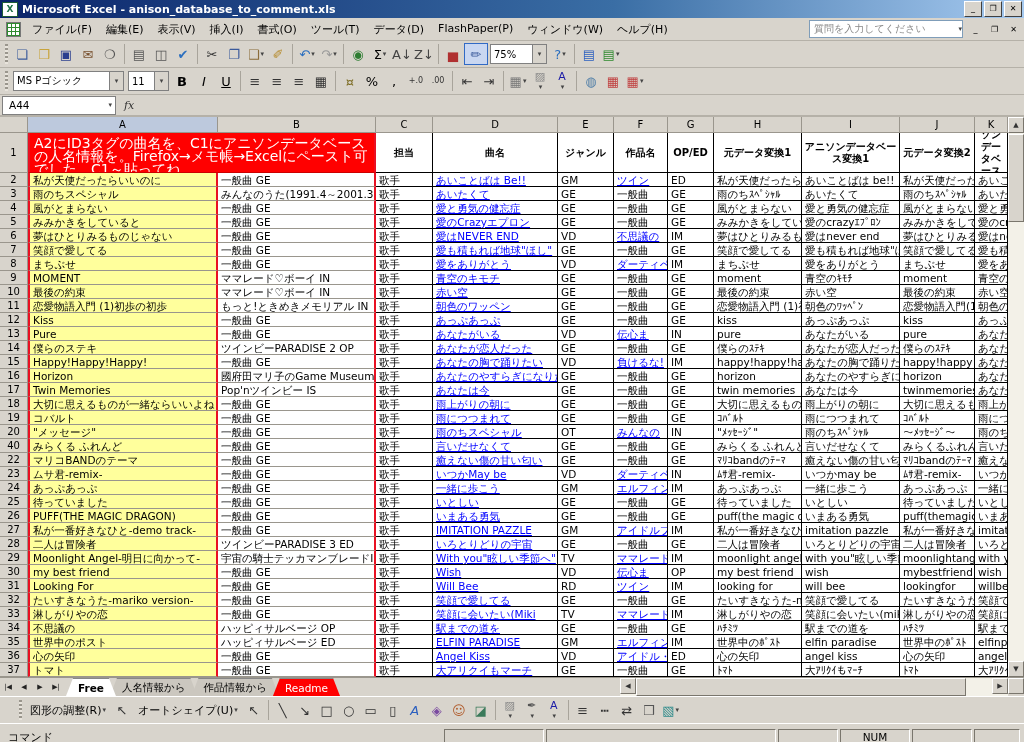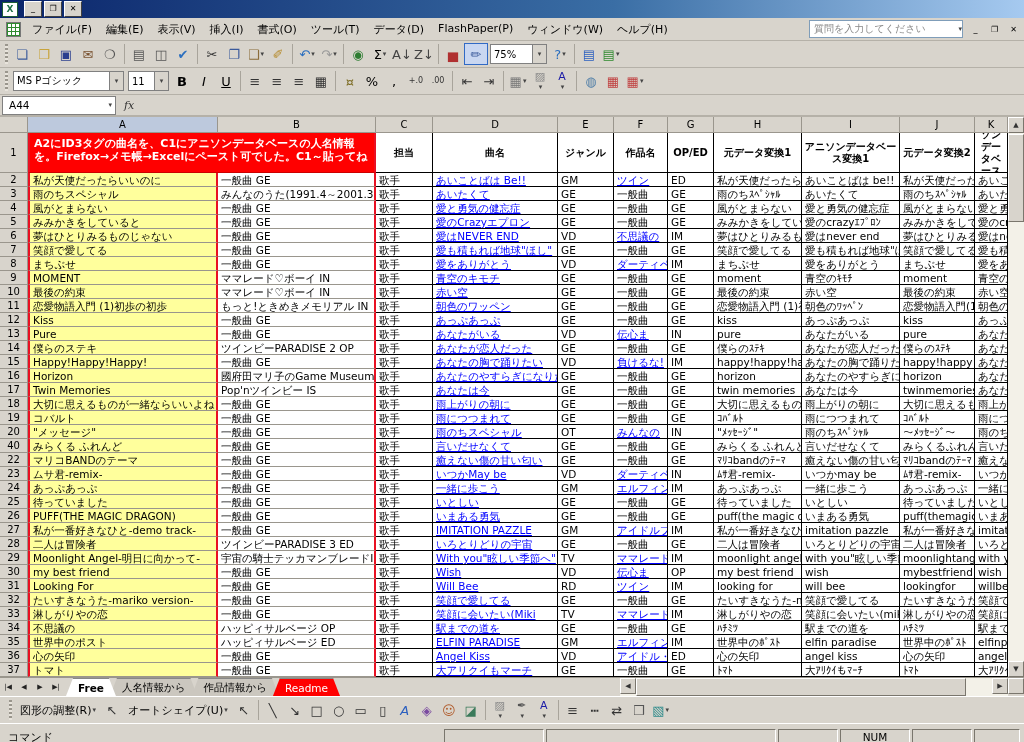--- a/index.html
+++ b/index.html
@@ -49,22 +49,22 @@
   #grid{display:grid;width:1008px;
     grid-template-columns:28px 190px 158px 57px 125px 56px 54px 46px 88px 98px 75px 33px;
     grid-template-rows:16px 40px repeat(36,14px);background:#fff;}
   .ch,.rh{background:#d8d4cc;display:flex;align-items:center;justify-content:center;
     font-size:10px;color:#000;border-right:1px solid #9a968d;border-bottom:1px solid #9a968d;overflow:hidden;box-sizing:border-box;}
   .ch-sel{background:#bdc9dd;}
   .c{box-sizing:border-box;overflow:hidden;white-space:nowrap;font-size:10.5px;line-height:12px;
     padding:1px 2px 0 3px;background:#fff;border-right:1px solid #000;border-bottom:1px solid #000;color:#000;}
   .ca{background:var(--cola,#ffff9c);border-left:2px solid #e81123;border-right:2px solid #e81123;border-bottom:1px solid #9a968d;}
   .cb{border-right:2px solid #e81123;border-bottom:1px solid #9a968d;}
-  .note{grid-column:2/4;box-sizing:border-box;background:var(--noteb,#ff0000);color:#fff;font-weight:bold;
-    font-size:11px;line-height:13px;padding:4px 2px 0 4px;border-left:2px solid #e81123;border-right:2px solid #e81123;
+  .note{grid-column:2/4;box-sizing:border-box;background:var(--noteb,#ff0000);color:#fff;font-weight:normal;
+    font-size:14px;line-height:13px;padding:4px 2px 0 4px;border-left:2px solid #e81123;border-right:2px solid #e81123;
     border-bottom:1px solid #c00;white-space:normal;overflow:hidden;}
   .hdr{box-sizing:border-box;background:#fff;font-weight:bold;font-size:10px;line-height:12px;display:flex;
     align-items:center;justify-content:center;text-align:center;border-right:1px solid #000;border-bottom:1px solid #000;
     white-space:normal;overflow:hidden;padding:0 1px;}
   .lnk{color:var(--link,#0000ff);text-decoration:underline;}
   
   .vscroll{width:16px;flex:0 0 16px;background:#f3f1e8;display:flex;flex-direction:column;position:relative;}
   .sbtn{width:16px;height:16px;background:#d8d4cc;border:1px solid;border-color:#fff #7a766d #7a766d #fff;
     display:flex;align-items:center;justify-content:center;font-size:7px;color:#333;box-sizing:border-box;}
   .vthumb{position:absolute;top:17px;left:0;width:16px;height:88px;background:#d8d4cc;border:1px solid;
@@ -74,37 +74,38 @@
   .tabbar{height:18px;flex:0 0 18px;background:#d8d4cc;display:flex;align-items:stretch;border-top:1px solid #9a968d;}
   .navbtn{width:16px;display:flex;align-items:center;justify-content:center;font-size:7px;color:#222;background:#d8d4cc;}
   .tab{display:flex;align-items:center;padding:0 12px;font-size:10.5px;background:#cbc7bf;color:#000;
     clip-path:polygon(7px 0,calc(100% - 7px) 0,100% 100%,0 100%);margin-left:-6px;border-top:1px solid #888;}
   .tab.active{background:#fff;font-weight:bold;z-index:2;}
   .tab.hl{background:var(--readme,#ff0000);color:#fff;}
   .hscroll{margin-left:auto;display:flex;align-items:stretch;width:388px;background:#f3f1e8;}
   .hthumb{width:330px;background:#d8d4cc;border:1px solid;border-color:#fff #7a766d #7a766d #fff;box-sizing:border-box;}
   .htrack{flex:1;}
   
-  .drawbar{height:26px;flex:0 0 26px;display:flex;align-items:center;background:#d8d4cc;border-top:1px solid #fff;padding-left:6px;}
+  .drawbar{height:26px;flex:0 0 26px;display:flex;align-items:center;background:#d8d4cc;border-top:1px solid #fff;padding-left:16px;}
   .txtbtn{font-size:11px;padding:2px 5px;display:flex;align-items:center;white-space:nowrap;}
   
   .statusbar{height:26px;flex:0 0 26px;background:#d8d4cc;border-top:1px solid #fff;display:flex;align-items:center;
     font-size:11px;padding:0 2px;}
   .smode{flex:1;padding-left:6px;}
   .spanel{height:17px;border:1px solid;border-color:#7a766d #fff #fff #7a766d;margin-right:2px;display:flex;
     align-items:center;justify-content:center;font-size:10.5px;box-sizing:border-box;}
   .pw1{width:100px}.pw2{width:230px}.pw3{width:60px}.pw4{width:70px}.pw5{width:60px}.pw6{width:46px}
 </style>
 </head>
 <body>
 
 <div class="window">
 
   <div class="titlebar">
     <div class="appicon">X</div>
+    <div class="titletext">Microsoft Excel - anison_database_to_comment.xls</div>
     <div id="title-buttons" style="display:flex">
         <div class="winbtn">_</div>
         <div class="winbtn">❐</div>
         <div class="winbtn">✕</div>
       </div>
   </div>
 
   <div class="menubar">
     <div class="sheeticon"></div>
     <div id="menu-items" style="display:flex">

